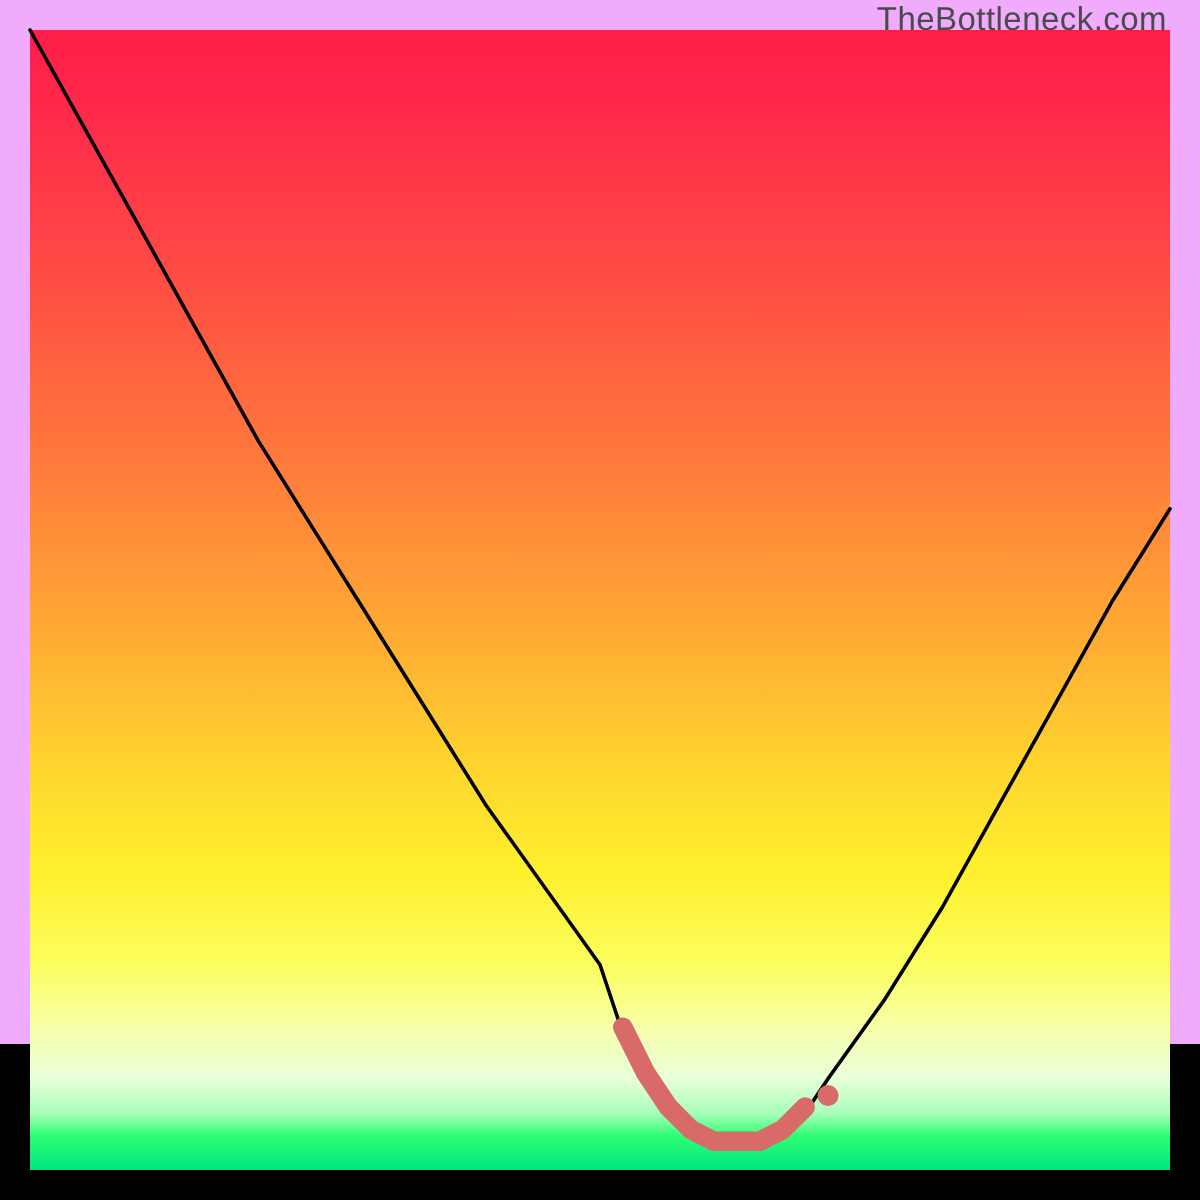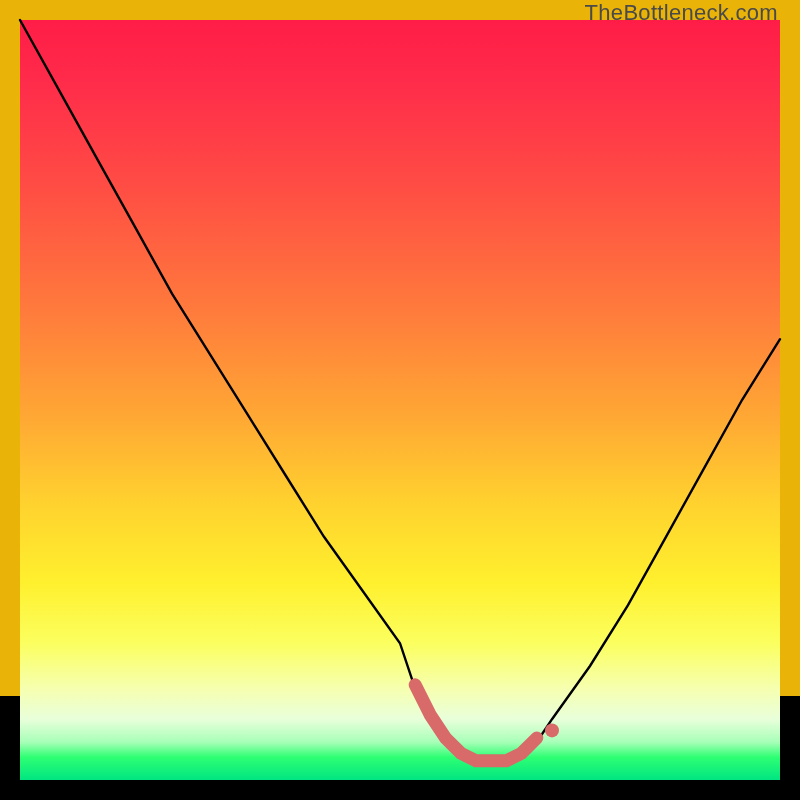--- a/index.html
+++ b/index.html
@@ -8,21 +8,21 @@
     width: 800px;
     height: 800px;
     background: #000;
     overflow: hidden;
     font-family: Arial, Helvetica, sans-serif;
   }
   .frame {
     position: relative;
     width: 800px;
     height: 696px;
-    background: #eab308;
+    background: #f0abfc;
   }
   .plot-area {
     position: absolute;
     left: 20px;
     top: 20px;
     width: 760px;
     height: 760px;
     
     background: linear-gradient(
       to bottom,

